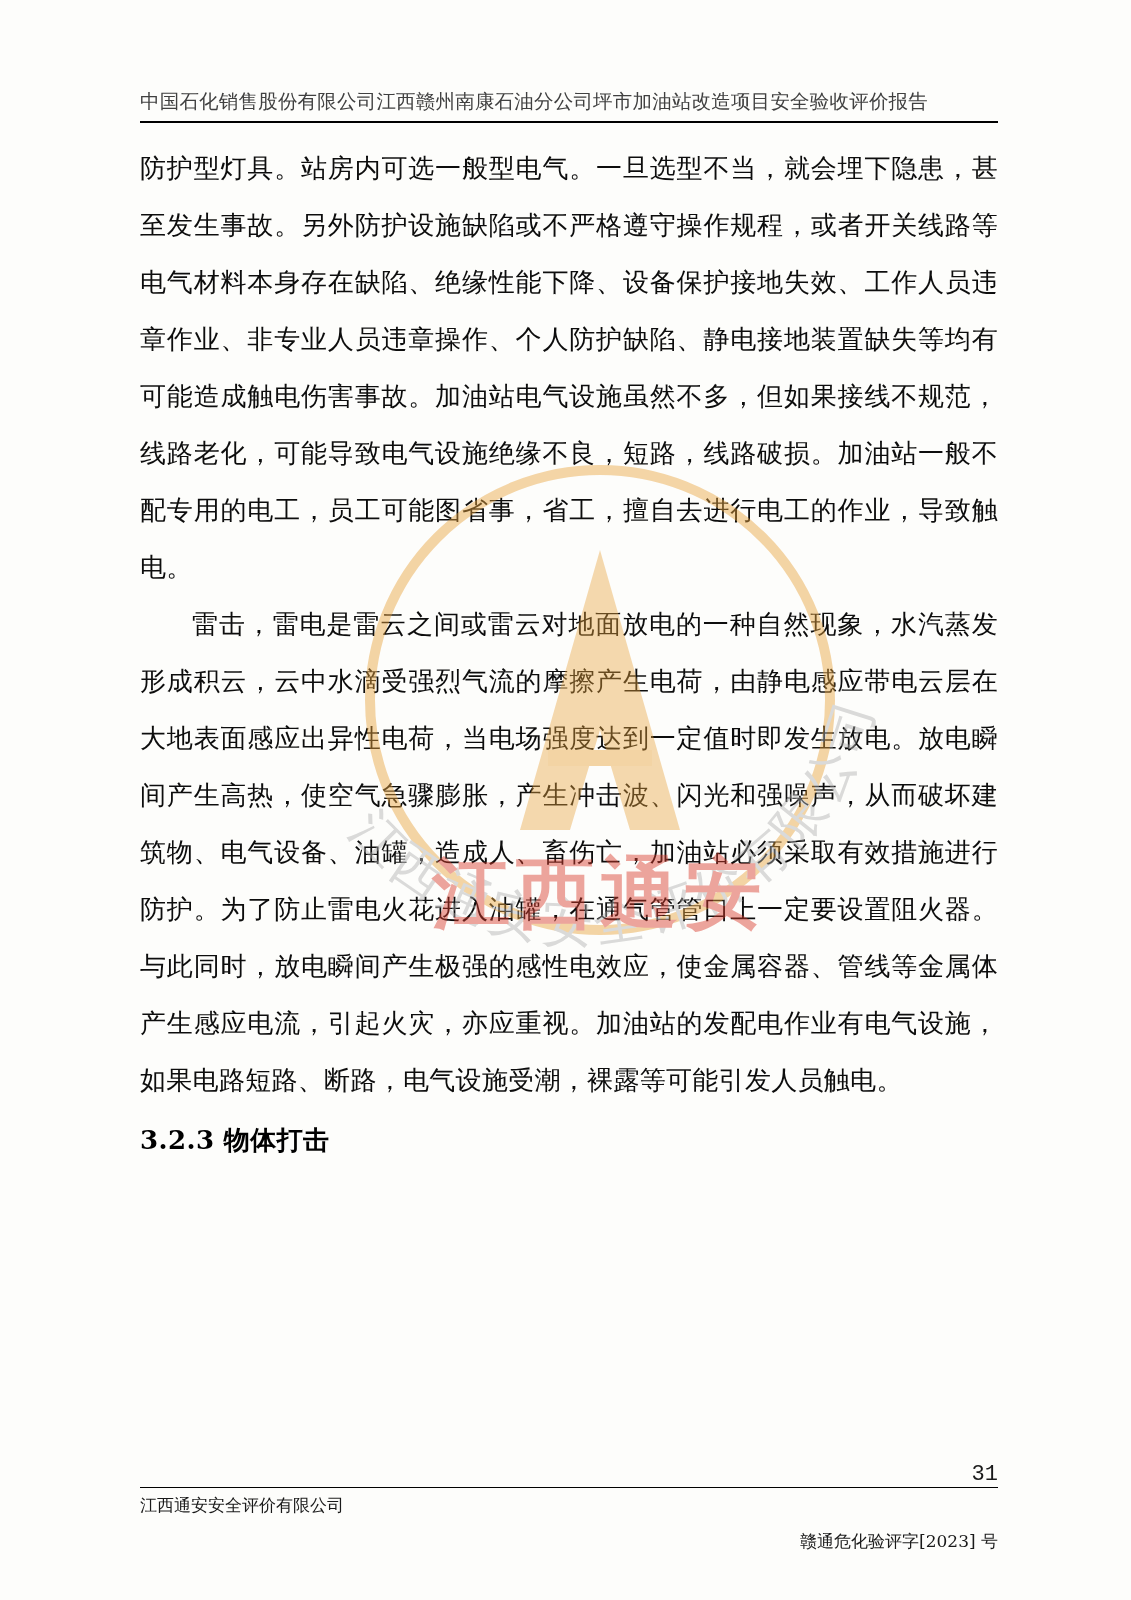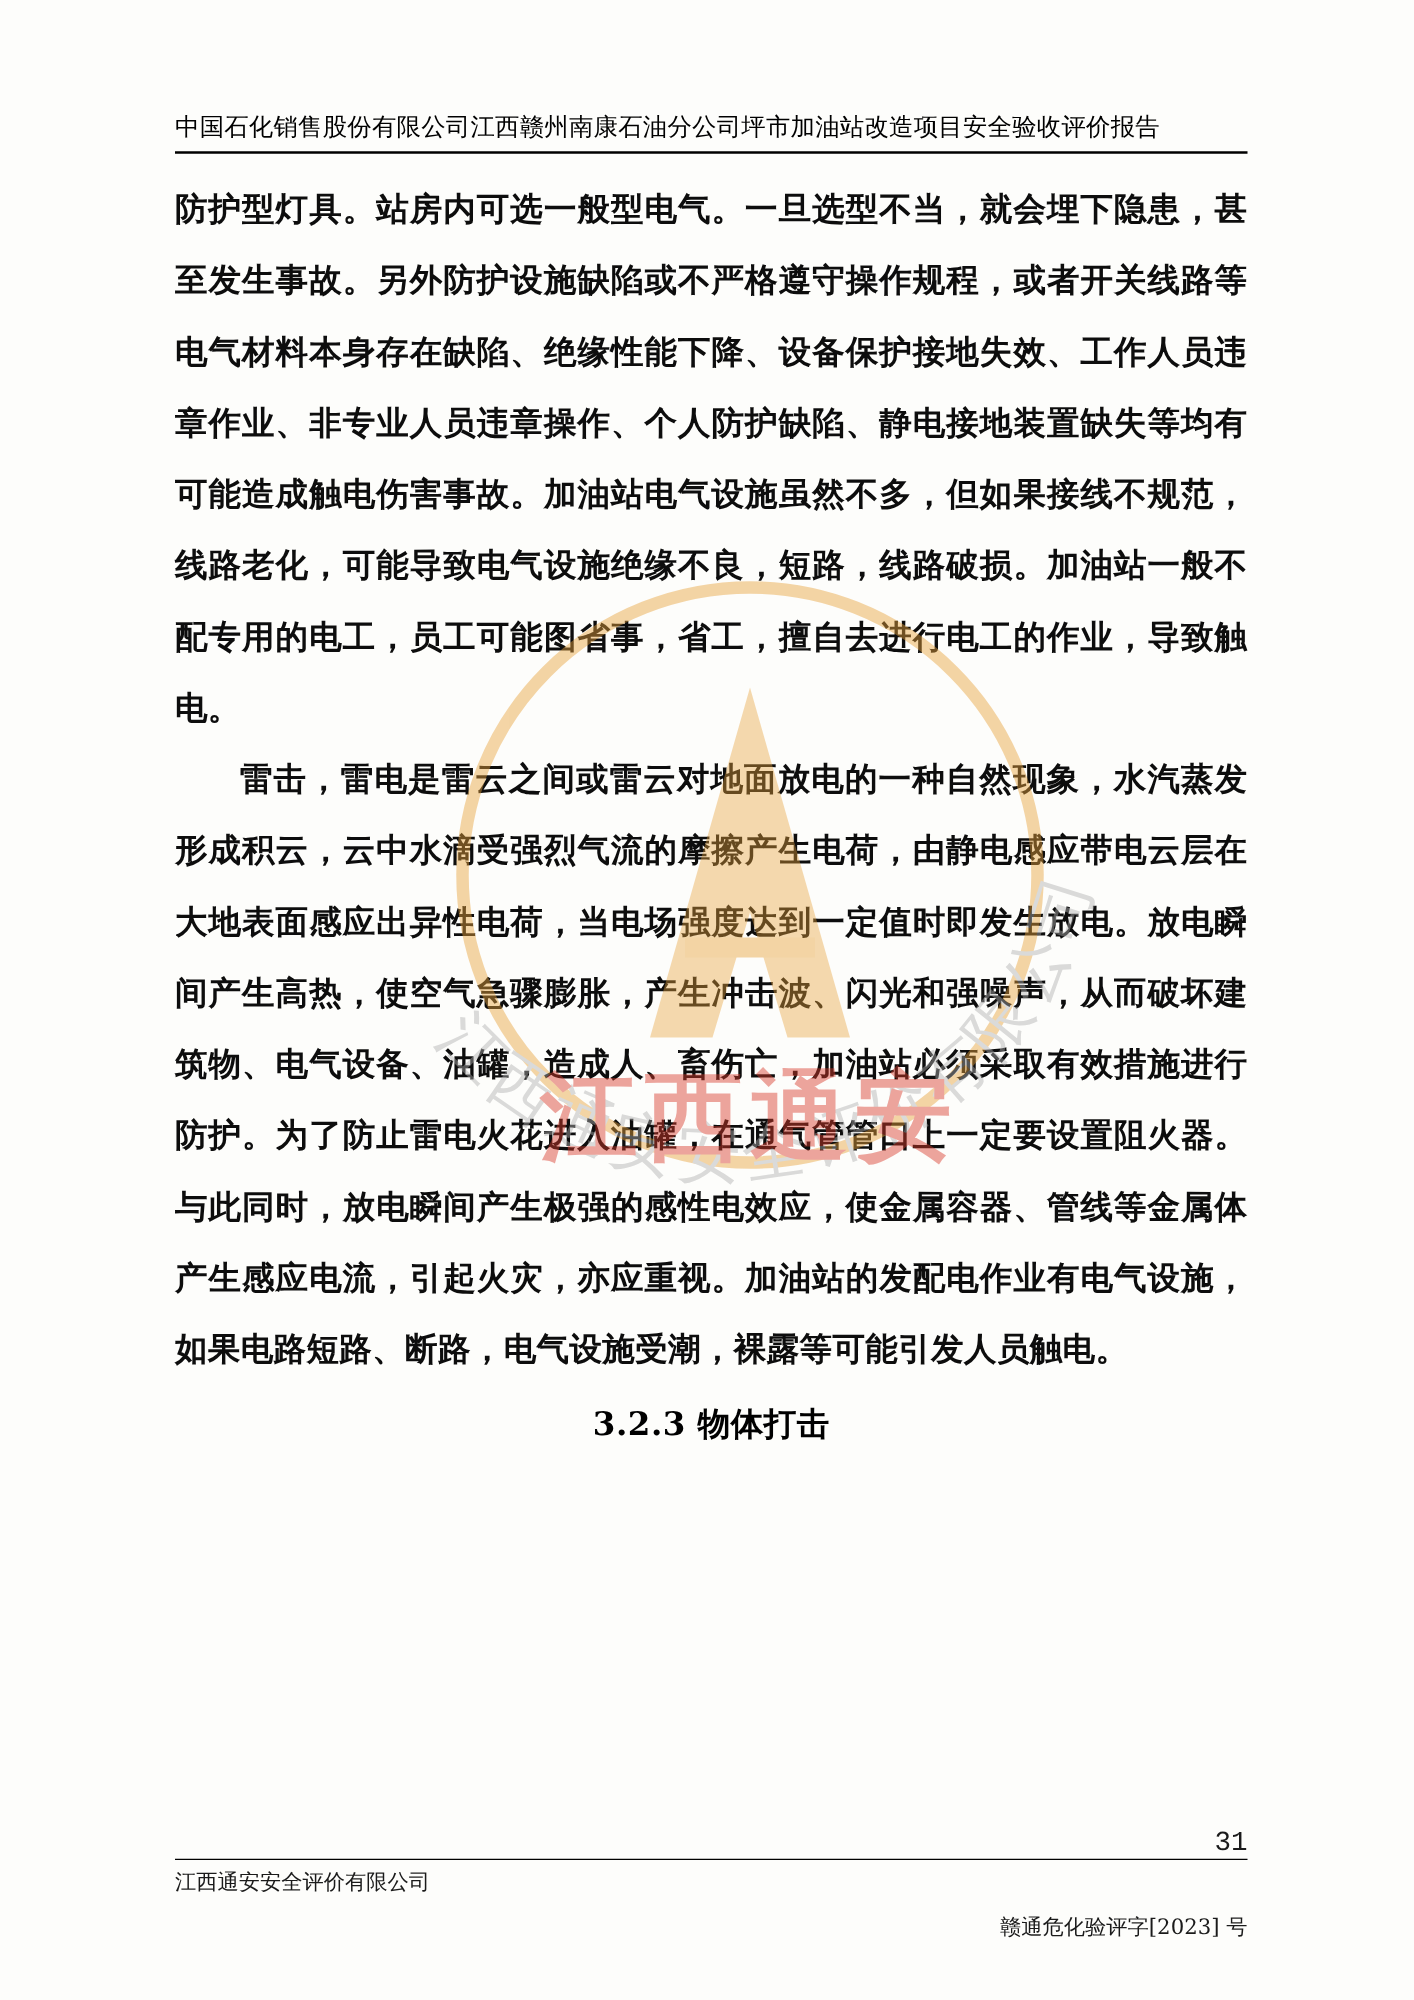--- a/index.html
+++ b/index.html
@@ -27,21 +27,21 @@
   
   .header {
     position: absolute;
     top: 88px;
     left: 0;
     width: 858px;
   }
   .header-text {
     font-size: 19.5px;
     line-height: 1.4;
-    color: #000000;
+    color: #404040;
     letter-spacing: 0.2px;
     white-space: nowrap;
   }
   .header-rule {
     margin-top: 6px;
     border-bottom: 2px solid #000;
     width: 858px;
   }
   
   .body-block {
@@ -51,33 +51,31 @@
     width: 858px;
   }
   p.para {
     margin: 0;
     font-size: 26px;
     line-height: 57px;
     color: #0d0d0d;
     text-align: justify;
     text-justify: inter-ideograph;
     letter-spacing: 0.3px;
-    font-weight: bold;
   }
   p.indent {
     text-indent: 2em;
   }
   h3.heading {
     margin: 0;
     font-size: 26px;
     line-height: 62px;
     font-weight: bold;
     color: #000;
     letter-spacing: 0.4px;
-    text-align: center;
   }
   
   .footer {
     position: absolute;
     left: 140px;
     bottom: 78px;
     width: 858px;
   }
   .footer-rule {
     border-bottom: 1.5px solid #000;

